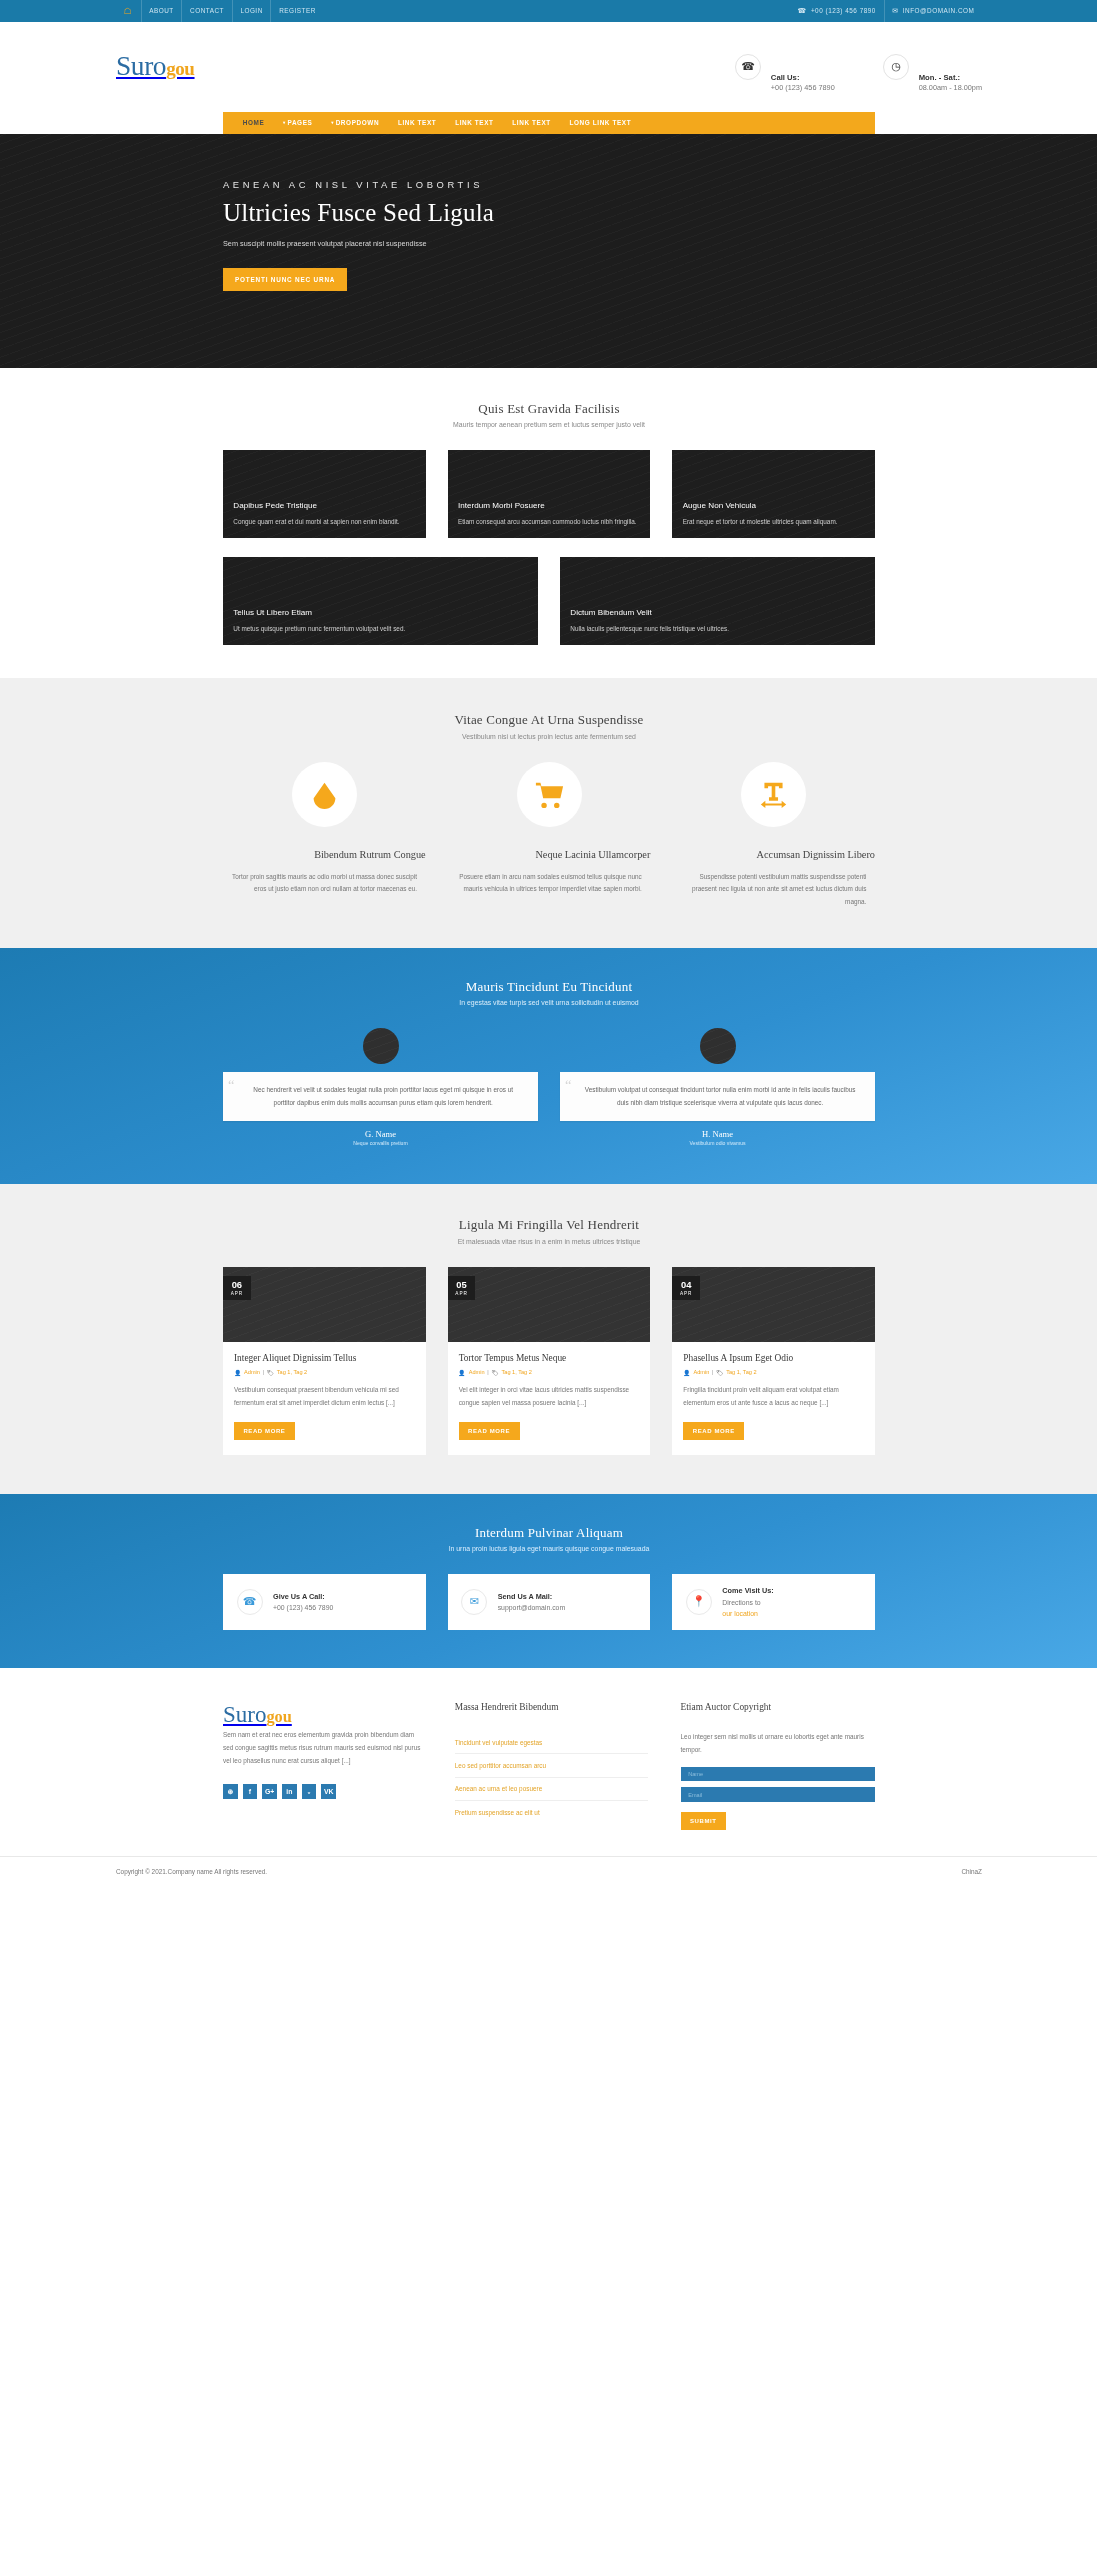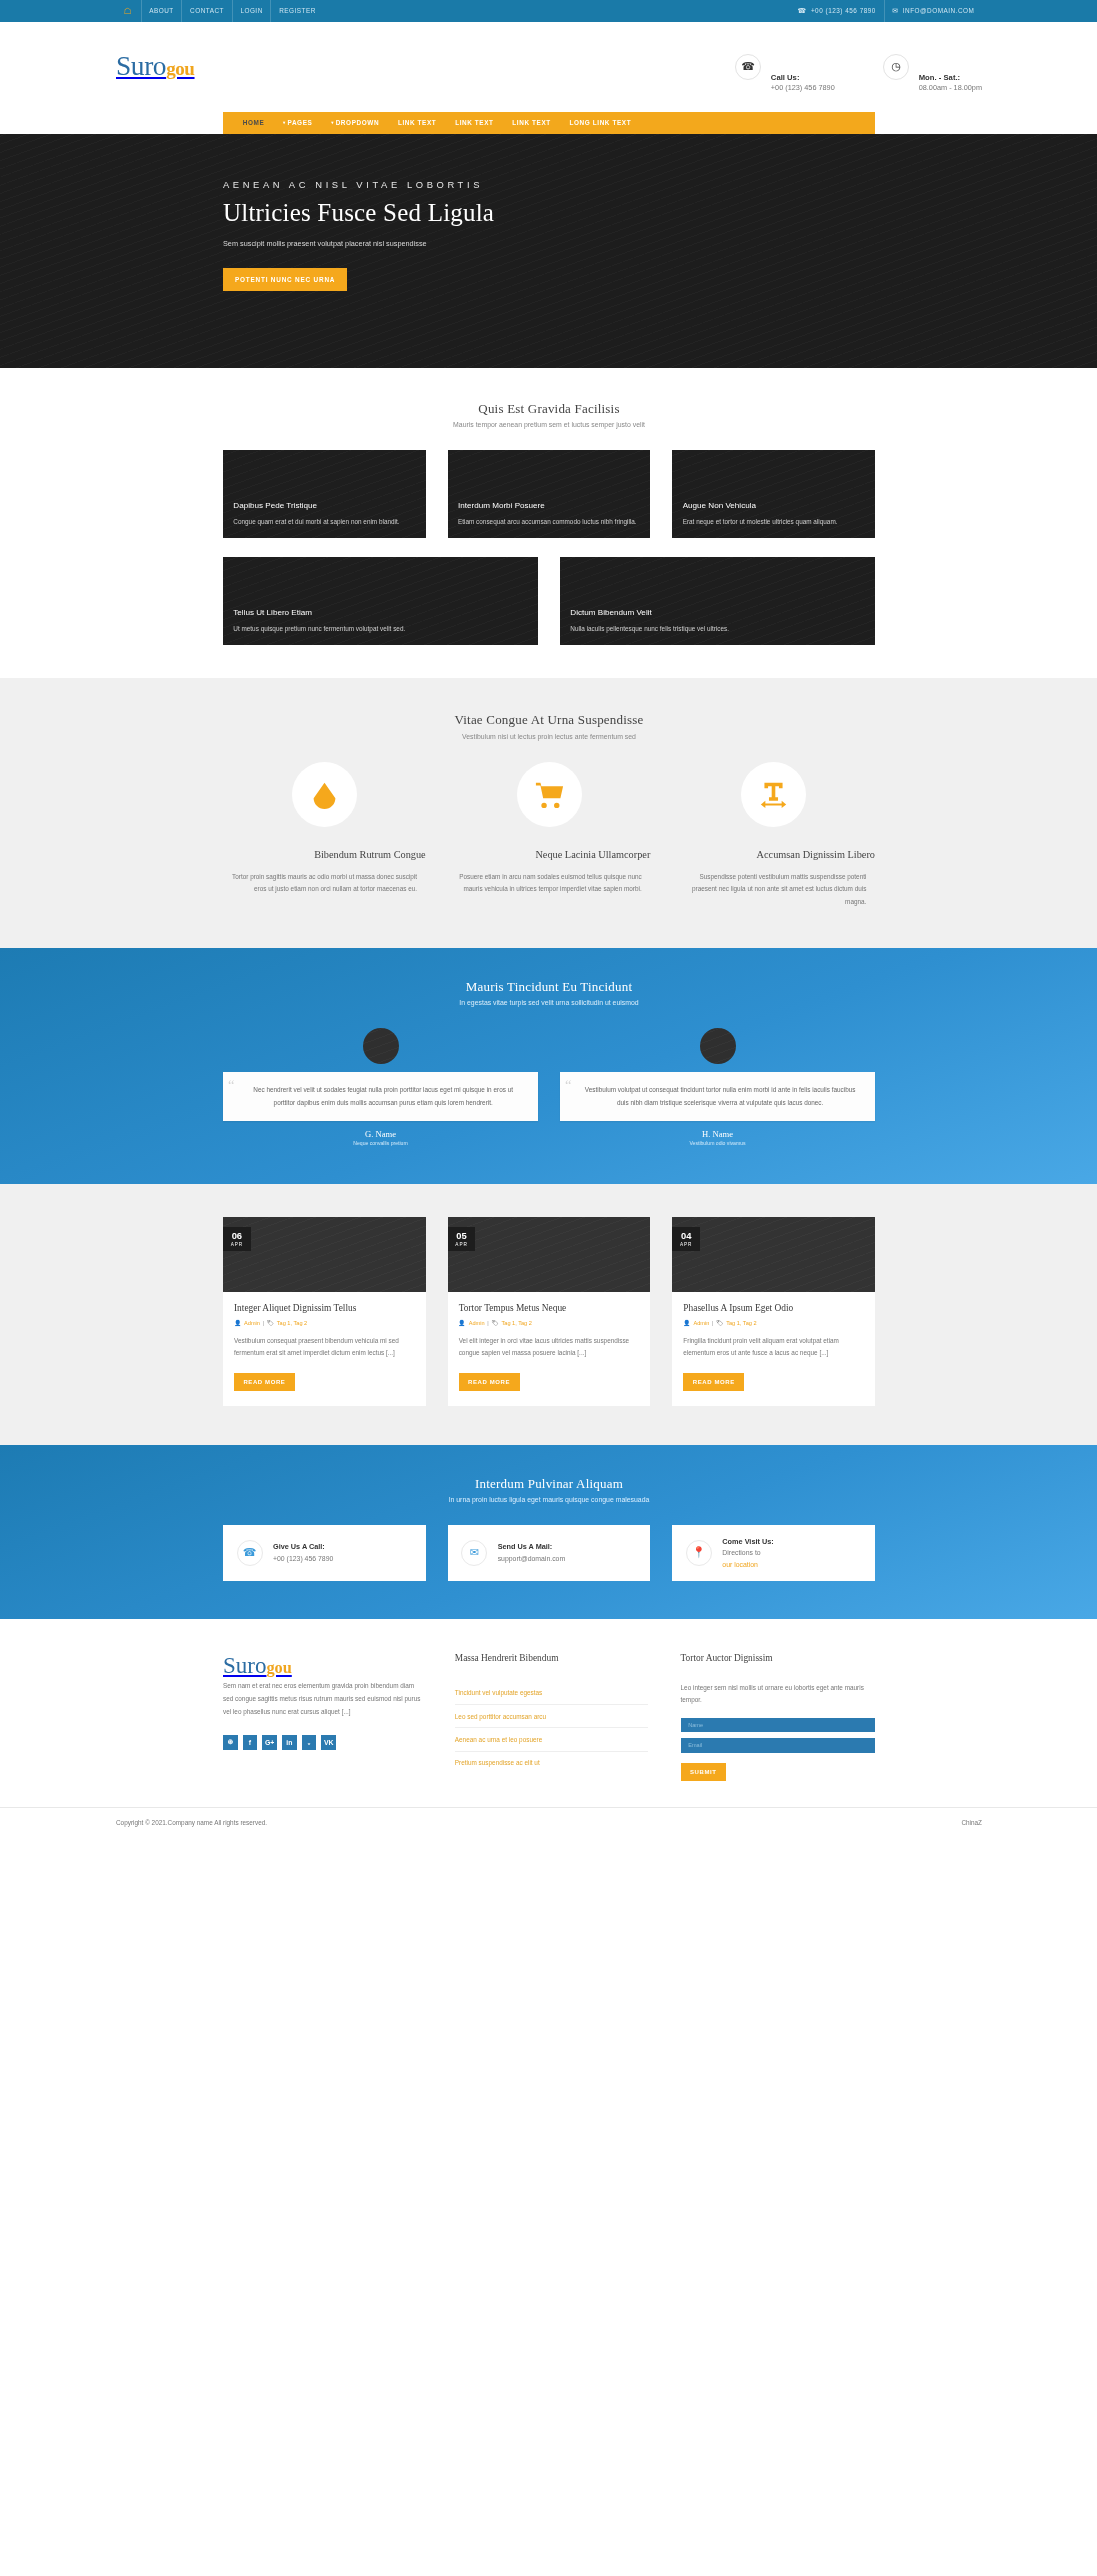--- a/index.html
+++ b/index.html
@@ -422,20 +422,24 @@
             <span>Vestibulum odio vivamus</span>
           </div>
         </div>
 
       </div>
     </div>
   </div>
 
   <div class="blog">
     <div class="container">
+      <div class="sec-head">
+        <h2>Ligula Mi Fringilla Vel Hendrerit</h2>
+        <p>Et malesuada vitae risus in a enim in metus ultrices tristique</p>
+      </div>
       <div class="grid3">
 
         <div class="bcard">
           <div class="bthumb">
             <div class="ph-tile"></div>
             <div class="bdate">
               <b>06</b>
               <span>APR</span>
             </div>
           </div>
@@ -566,21 +570,21 @@
             <li>
                 <a href="#">Aenean ac urna et leo posuere</a>
               </li>
             <li>
                 <a href="#">Pretium suspendisse ac elit ut</a>
               </li>
           </ul>
         </div>
 
         <div class="f-col3">
-          <h3 class="f-title">Tortor Auctor Dignissim</h3>
+          <h3 class="f-title">Etiam Auctor Copyright</h3>
           <p>Leo integer sem nisl mollis ut ornare eu lobortis eget ante mauris tempor.</p>
           <input class="f-input" type="text" placeholder="Name" style="">
           <input class="f-input" type="text" placeholder="Email" style="">
           <button class="f-submit">SUBMIT</button>
         </div>
 
       </div>
     </div>
   </div>
 

